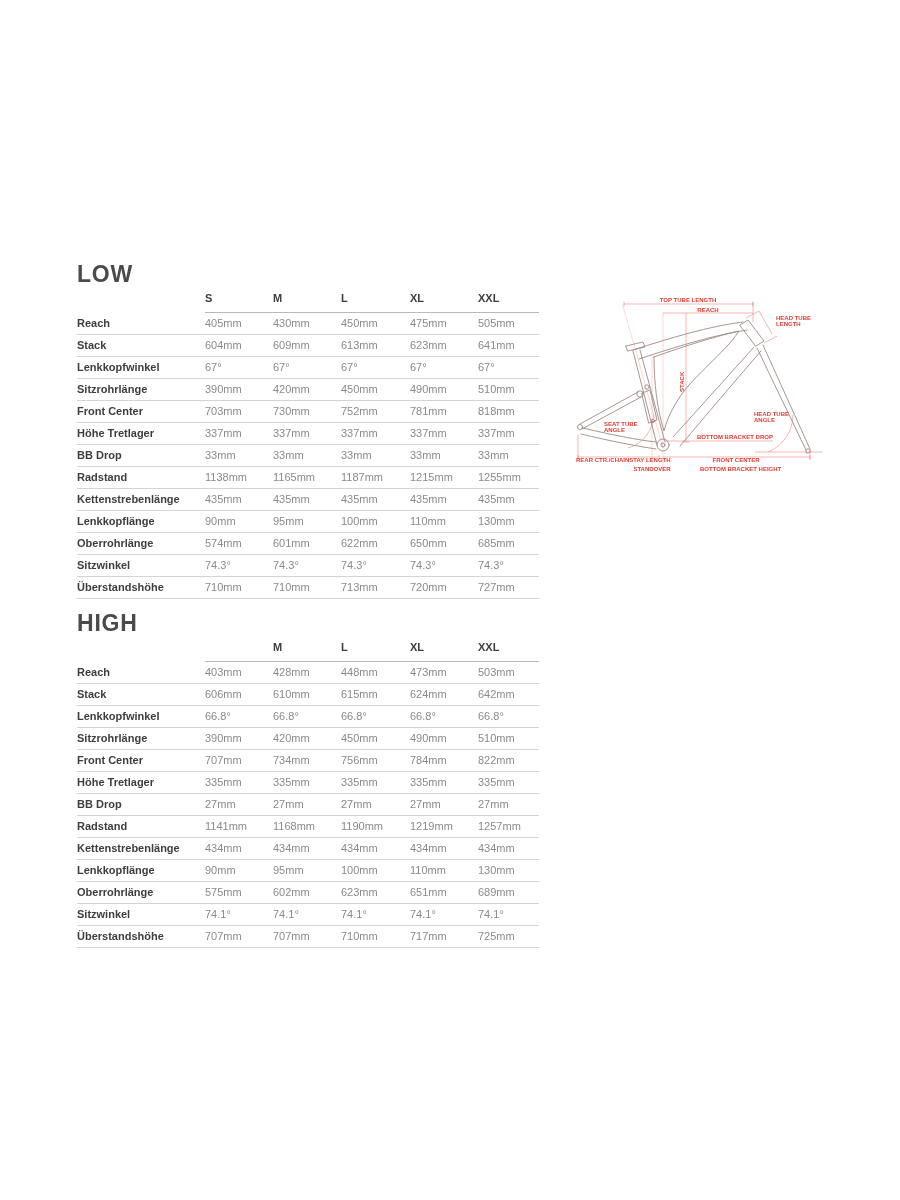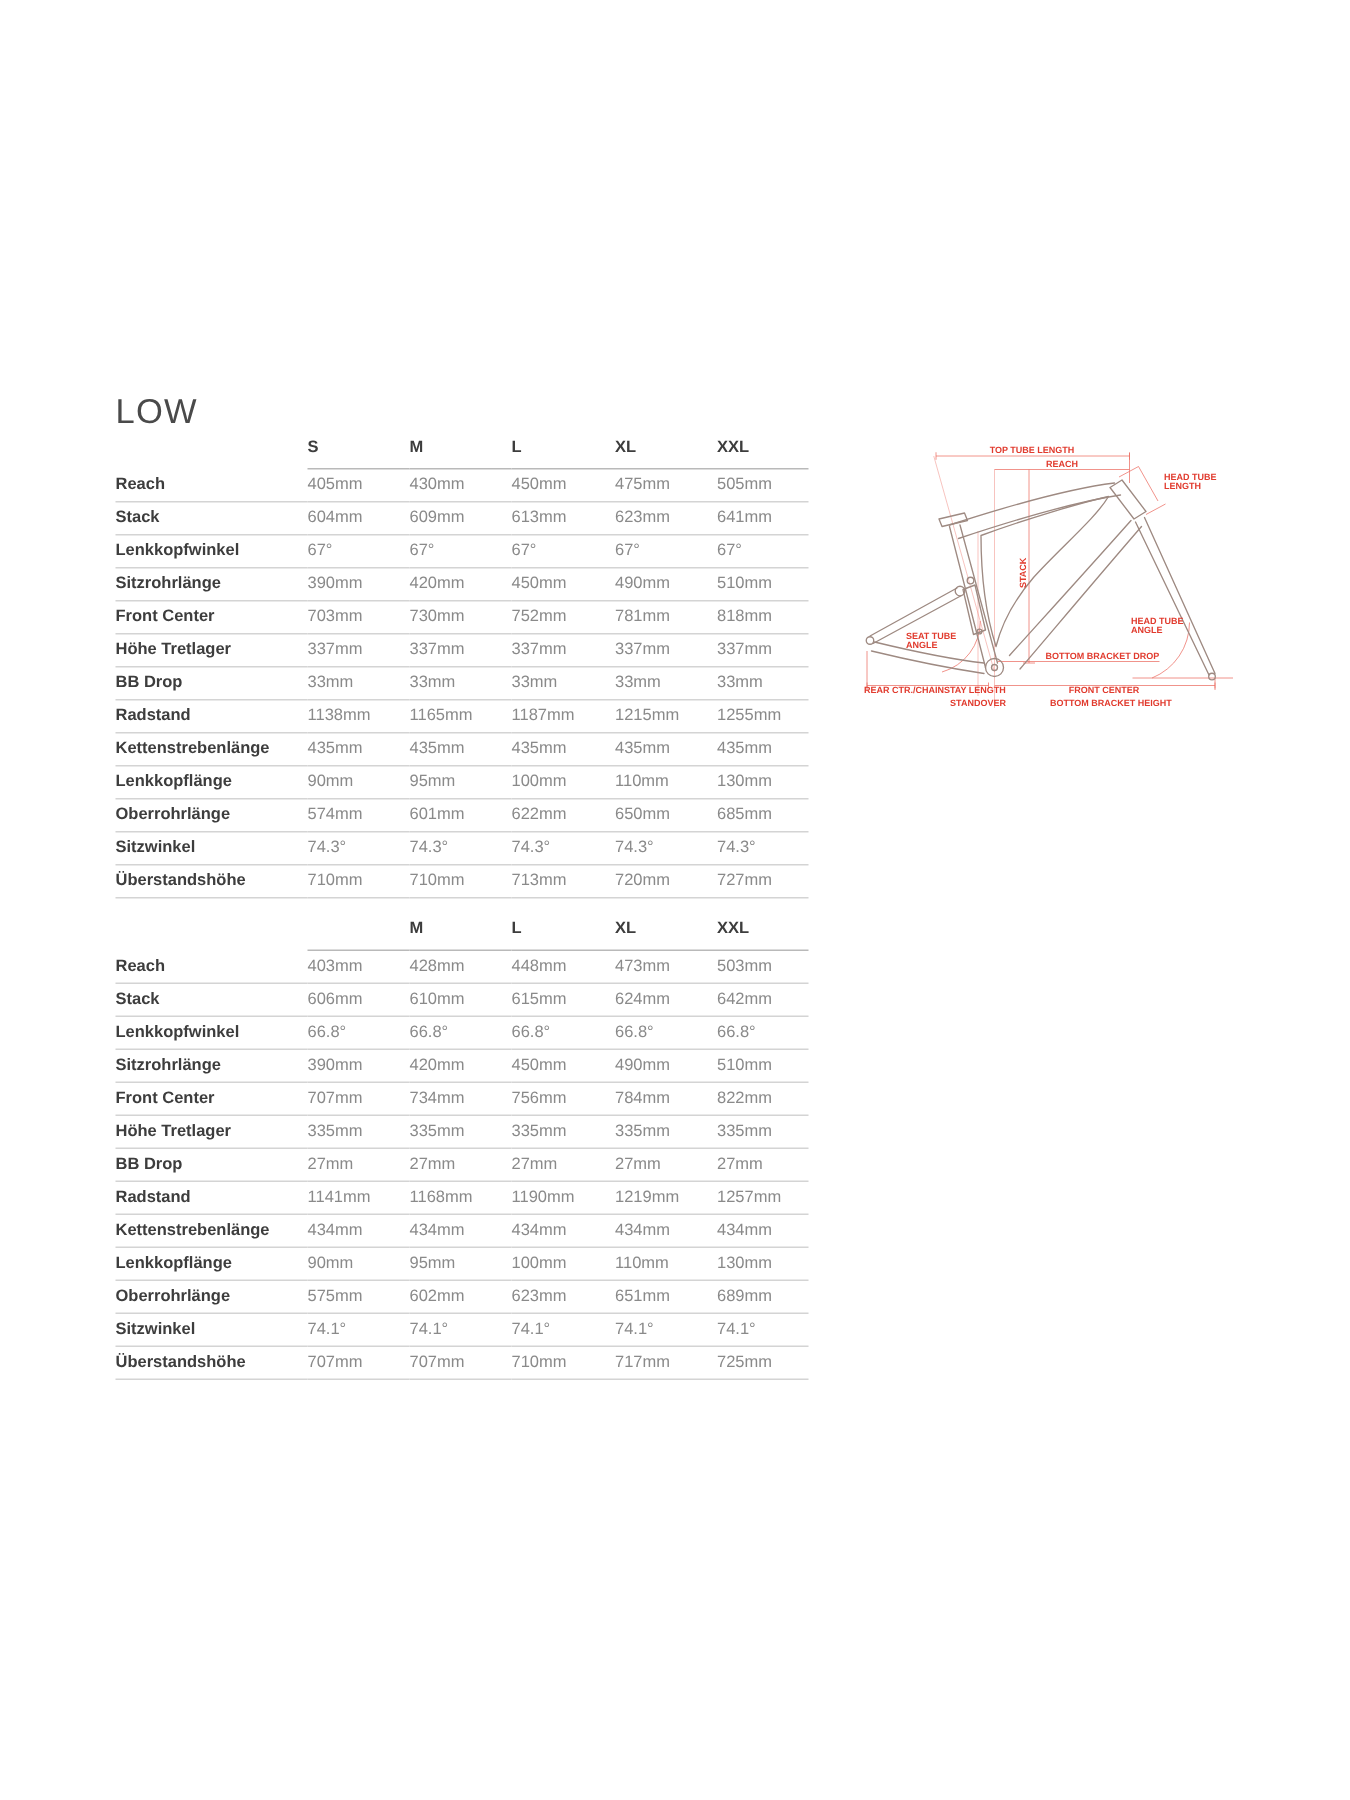--- a/index.html
+++ b/index.html
@@ -4,21 +4,21 @@
 <style>
   html,body { margin:0; padding:0; background:#ffffff; }
   .page {
     position:relative; width:900px; height:1200px; background:#ffffff;
     font-family:"Liberation Sans", sans-serif; overflow:hidden;
   }
   .content { position:absolute; left:77px; top:262px; width:462px; }
   .geo-section { margin:0; }
   .geo-section + .geo-section { margin-top:12px; }
   h2.geo-title {
-    margin:0 0 4px 0; font-size:23px; line-height:24px; font-weight:400;
+    margin:0 0 4px 0; font-size:23px; line-height:24px; font-weight:700;
     letter-spacing:0.8px; color:#4a4a4a;
   }
   table.geo {
     width:100%; border-collapse:collapse; table-layout:fixed; font-size:11px;
   }
   table.geo col.c-label { width:128px; }
   table.geo col.c-s   { width:68px; }
   table.geo col.c-m   { width:68px; }
   table.geo col.c-l   { width:69px; }
   table.geo col.c-xl  { width:68px; }
@@ -173,20 +173,21 @@
               <td>710mm</td>
               <td>713mm</td>
               <td>720mm</td>
               <td>727mm</td>
             </tr>
           </tbody>
       </table>
     </section>
 
     <section class="geo-section">
+      <h2 class="geo-title">HIGH</h2>
       <table class="geo">
         <colgroup>
           <col class="c-label">
             <col class="c-s">
             <col class="c-m">
             <col class="c-l">
             <col class="c-xl">
             <col class="c-xxl">
         </colgroup>
         <thead>

